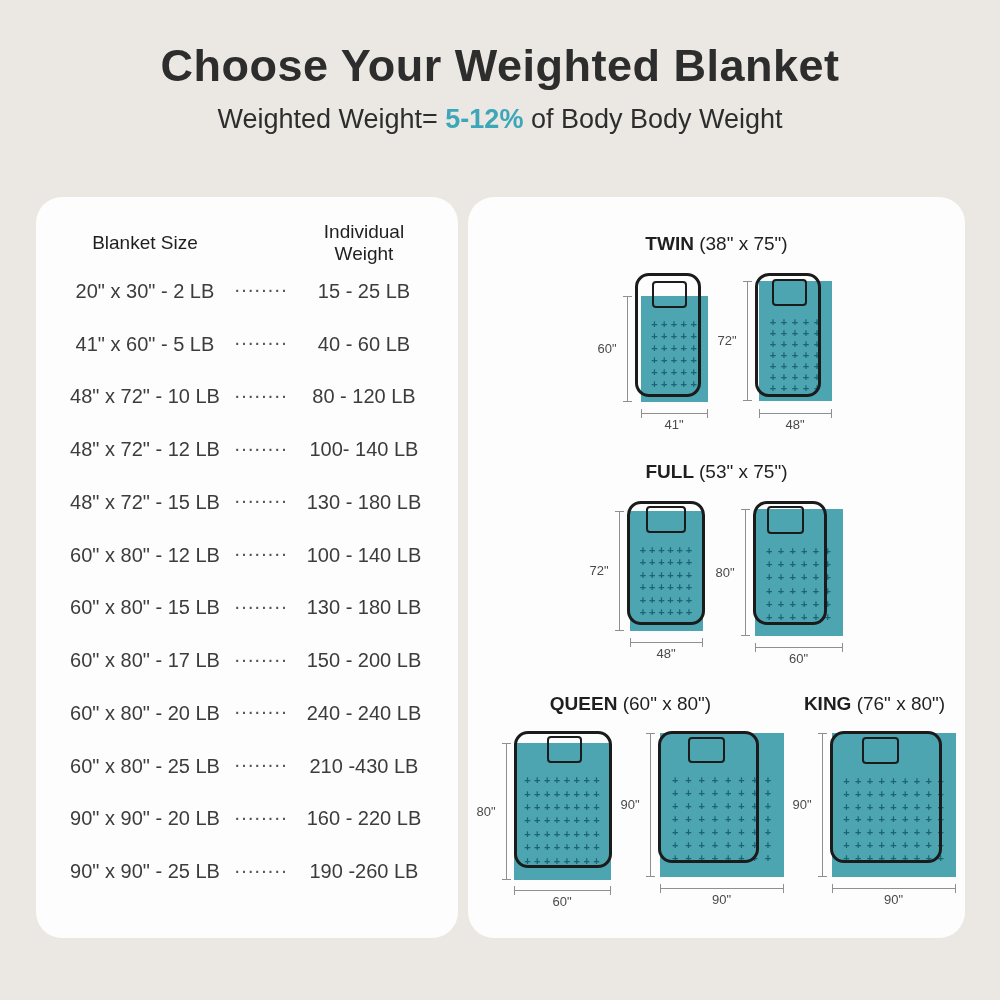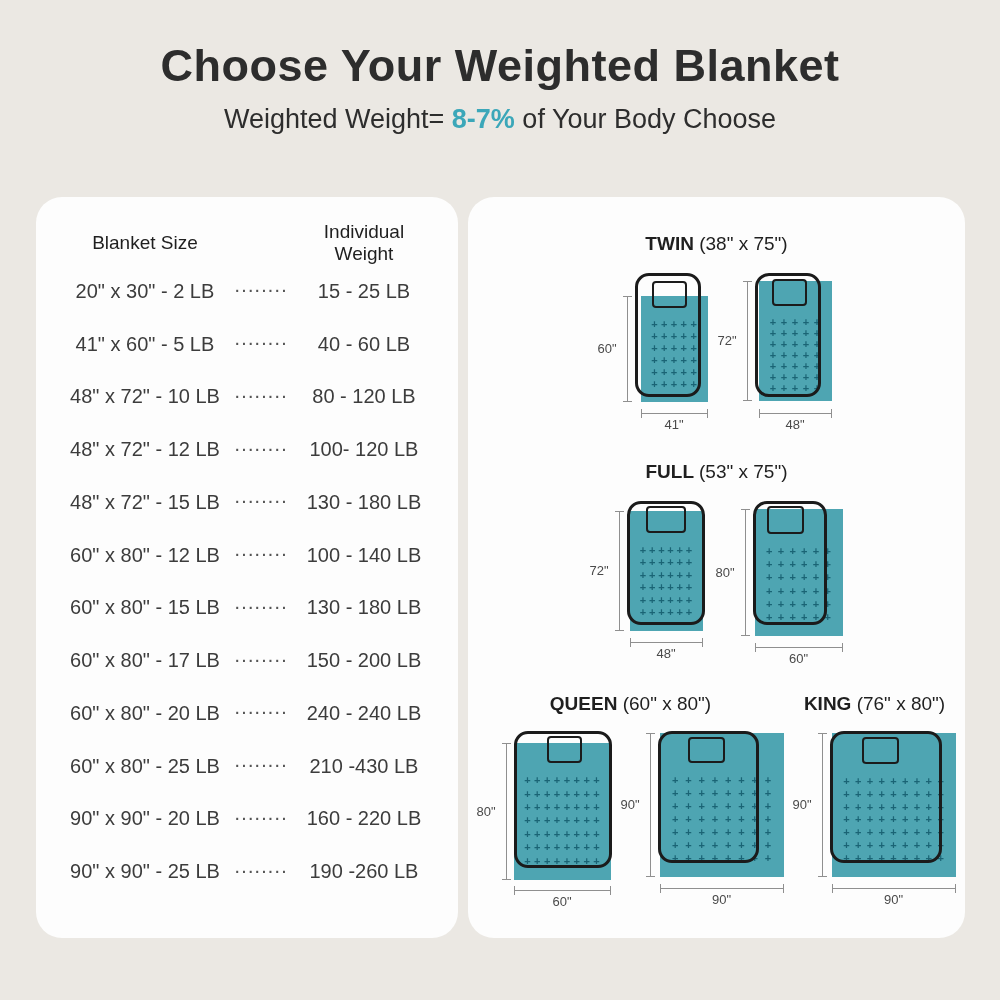--- a/index.html
+++ b/index.html
@@ -46,21 +46,21 @@
   .vlabel{width:26px;text-align:right;}
   .hlabel{width:44px;text-align:center;}
 </style>
 </head>
 <body>
 
 <div class="page">
 
   <h1 class="main-title">Choose Your Weighted Blanket</h1>
 
-  <p class="subtitle"><span>Weighted Weight= </span><span class="accent">8-7%</span><span> of Your Body Choose</span></p>
+  <p class="subtitle"><span>Weighted Weight= </span><span class="accent">5-12%</span><span> of Body Body Weight</span></p>
 
   <div class="panel left">
     <div class="trow thead">
       <span class="c-size">Blanket Size</span>
       <span class="c-dots"></span>
       <span class="c-weight">Individual Weight</span>
     </div>
     <div id="table-rows">
         <div class="trow">
           <div class="c-size">20" x 30" - 2 LB</div>
@@ -73,21 +73,21 @@
           <div class="c-weight">40 - 60 LB</div>
         </div>
         <div class="trow">
           <div class="c-size">48" x 72" - 10 LB</div>
           <div class="c-dots dots">········</div>
           <div class="c-weight">80 - 120 LB</div>
         </div>
         <div class="trow">
           <div class="c-size">48" x 72" - 12 LB</div>
           <div class="c-dots dots">········</div>
-          <div class="c-weight">100- 120 LB</div>
+          <div class="c-weight">100- 140 LB</div>
         </div>
         <div class="trow">
           <div class="c-size">48" x 72" - 15 LB</div>
           <div class="c-dots dots">········</div>
           <div class="c-weight">130 - 180 LB</div>
         </div>
         <div class="trow">
           <div class="c-size">60" x 80" - 12 LB</div>
           <div class="c-dots dots">········</div>
           <div class="c-weight">100 - 140 LB</div>

